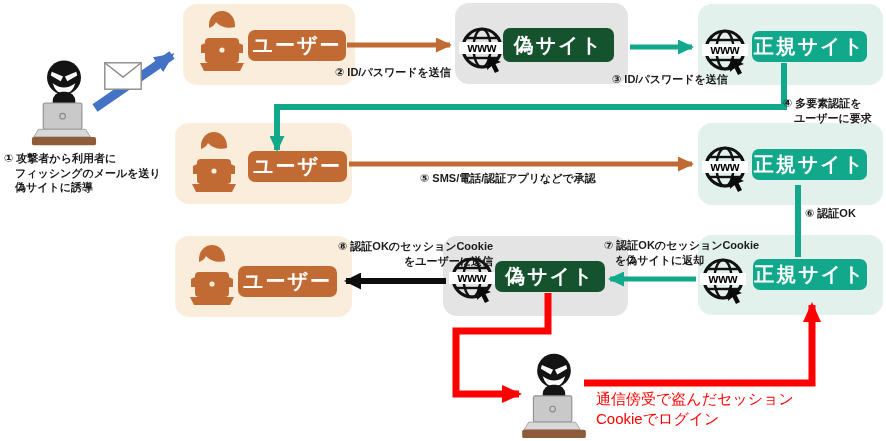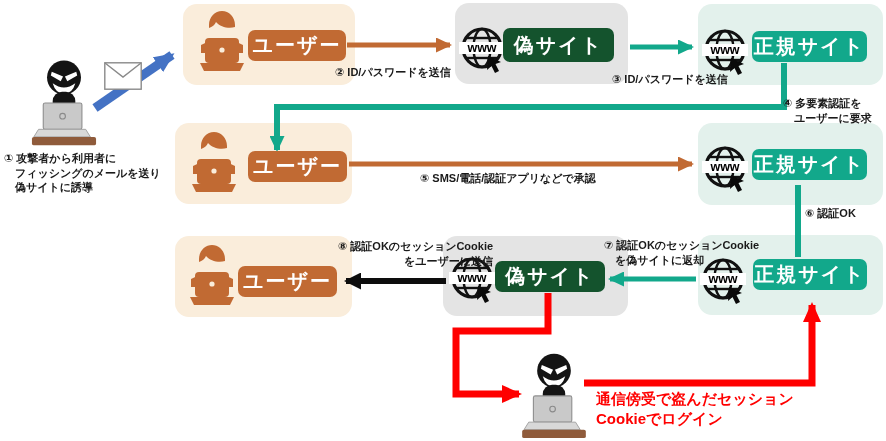--- a/index.html
+++ b/index.html
@@ -18,21 +18,21 @@
   }
   .btn.user{background:#C16A33;}
   .btn.fake{background:#14532d;}
   .btn.real{background:#12A88B;}
   .step{
     position:absolute;font-size:11px;font-weight:bold;color:#1A1A1A;
     white-space:pre-line;line-height:1.32;
   }
   .step.on-line{background:#fff;padding:1px 3px;}
   .callout{
-    position:absolute;font-size:15px;font-weight:bold;color:#FF0000;
+    position:absolute;font-size:15px;font-weight:normal;color:#FF0000;
     white-space:pre-line;line-height:1.3;
   }
   .overlay{position:absolute;left:0;top:0;width:886px;height:441px;}
   .icon{position:absolute;}
   .globe text{font:bold 12.5px "Liberation Sans","DejaVu Sans",sans-serif;}
 </style>
 </head>
 <body>
 
 <div class="canvas">

